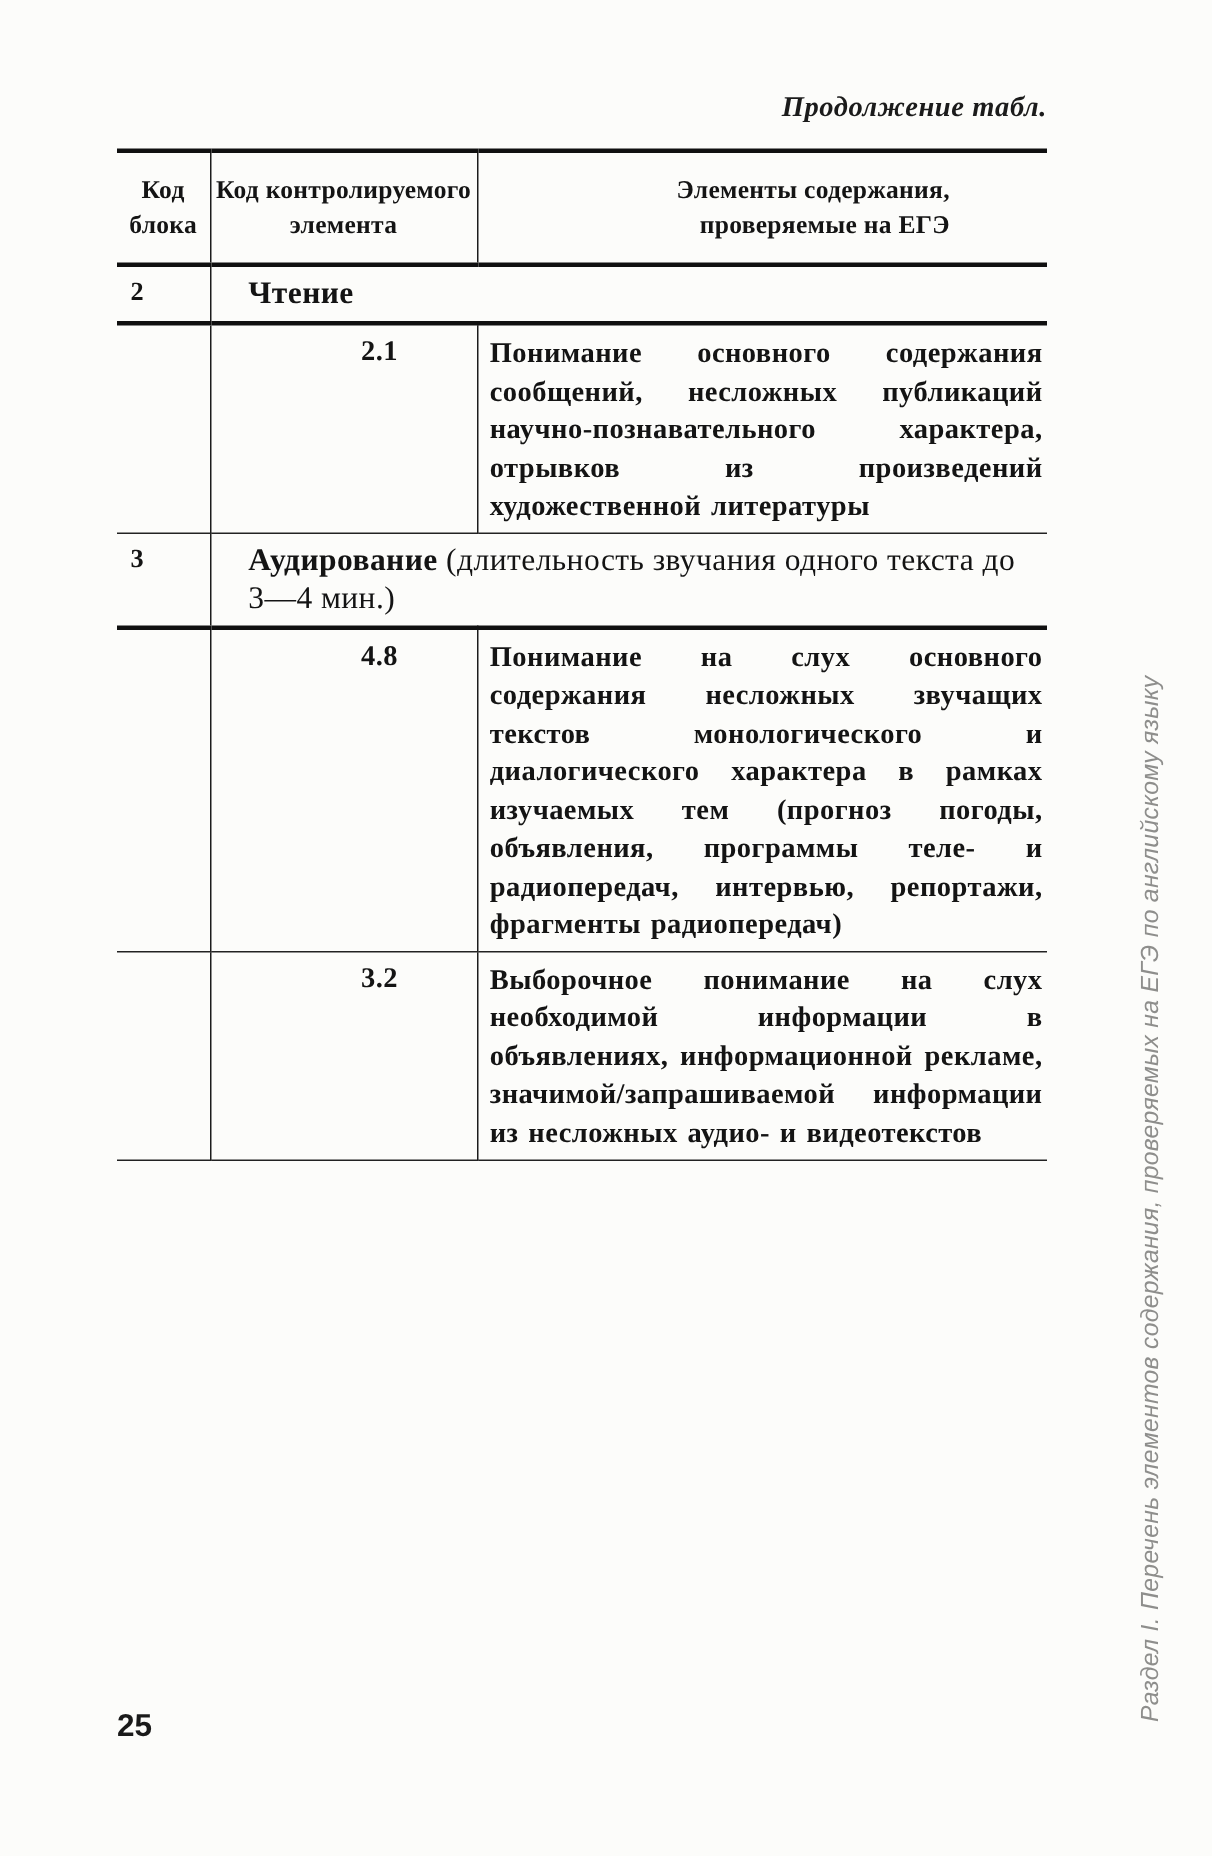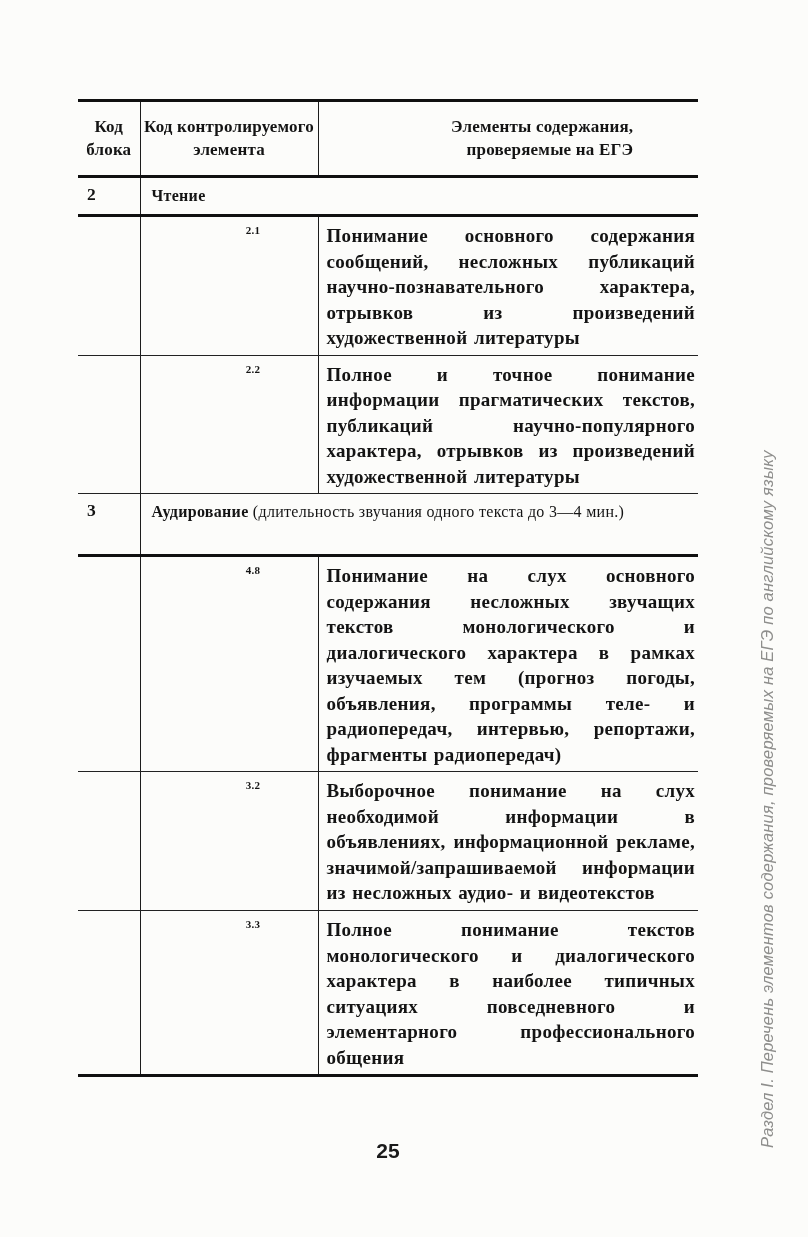--- a/index.html
+++ b/index.html
@@ -51,30 +51,30 @@
   .vline { border-right: 1.5px solid #1c1c1c; }
   .thick-b { border-bottom: 3px solid #101010; }
   .thin-b { border-bottom: 1.5px solid #222; }
   .hdr3-inner { max-width: 250px; margin: 0 auto; text-align: right; }
   td.blk {
     font-weight: 700;
     font-size: 17.5px;
     padding: 6px 4px 4px 9px;
   }
   td.sect {
-    font-size: 16px;
+    font-size: 21px;
     line-height: 25px;
-    padding: 5px 8px 6px 11px;
+    padding: 5px 8px 6px 25px;
     letter-spacing: 0.3px;
     margin-top: 46px;
   }
   td.sect .sect-title { font-weight: 700; }
   td.code {
     font-weight: 700;
-    font-size: 11px;
+    font-size: 19px;
     text-align: center;
     padding-top: 7px;
     letter-spacing: 0.3px;
     padding-left: 48px;
   }
   td.content {
     font-weight: 700;
     font-size: 19px;
     line-height: 25.5px;
     text-align: justify;
@@ -103,32 +103,33 @@
     font-style: italic;
     font-size: 16.5px;
     letter-spacing: 0.2px;
     color: #8e8e8c;
   }
   .pagenum {
     position: absolute;
     left: 78px;
     top: 1139px;
     width: 620px;
-    text-align: center;
+    text-align: left;
     font-family: "Liberation Sans", sans-serif;
     font-weight: 700;
     font-size: 21px;
     color: #1a1a1a;
   }
 </style>
 </head>
 <body>
 
 <div class="page">
 
+  <div class="continuation">Продолжение табл.</div>
 
   <table class="spec">
     <colgroup>
         <col class="c1">
         <col class="c2">
         <col class="c3">
       </colgroup>
 
     <tbody>
         <tr class="hdr h-header">
@@ -145,25 +146,20 @@
         <span class="sect-title">Чтение</span><span></span>
       </td>
     </tr>
 
     <tr class="h-r21">
       <td class="vline thin-b"></td>
       <td class="code vline thin-b">2.1</td>
       <td class="content thin-b">Понимание основного содержания сообщений, несложных публикаций научно-познавательного характера, отрывков из произведений художественной литературы</td>
     </tr>
 
-    <tr class="h-r22">
-      <td class="vline thin-b"></td>
-      <td class="code vline thin-b">2.2</td>
-      <td class="content thin-b">Полное и точное понимание информации прагматических текстов, публикаций научно-популярного характера, отрывков из произведений художественной литературы</td>
-    </tr>
 
 
 
     <tr class="h-sec3">
       <td class="blk vline thick-b">3</td>
       <td class="sect thick-b" colspan="2">
         <span class="sect-title">Аудирование</span><span> (длительность звучания одного текста до 3—4 мин.)</span>
       </td>
     </tr>
 
@@ -172,25 +168,20 @@
       <td class="code vline thin-b">4.8</td>
       <td class="content thin-b">Понимание на слух основного содержания несложных звучащих текстов монологического и диалогического характера в рамках изучаемых тем (прогноз погоды, объявления, программы теле- и радиопередач, интервью, репортажи, фрагменты радиопередач)</td>
     </tr>
 
     <tr class="h-r32">
       <td class="vline thin-b"></td>
       <td class="code vline thin-b">3.2</td>
       <td class="content thin-b">Выборочное понимание на слух необходимой информации в объявлениях, информационной рекламе, значимой/запрашиваемой информации из несложных аудио- и видеотекстов</td>
     </tr>
 
-    <tr class="h-r33">
-      <td class="vline thick-b"></td>
-      <td class="code vline thick-b">3.3</td>
-      <td class="content thick-b">Полное понимание текстов монологического и диалогического характера в наиболее типичных ситуациях повседневного и элементарного профессионального общения</td>
-    </tr>
   </tbody>
     </table>
 
   <div class="sidebar">Раздел I. Перечень элементов содержания, проверяемых на ЕГЭ по английскому языку</div>
 
   <div class="pagenum">25</div>
 
 </div>
 
 </body></html>

